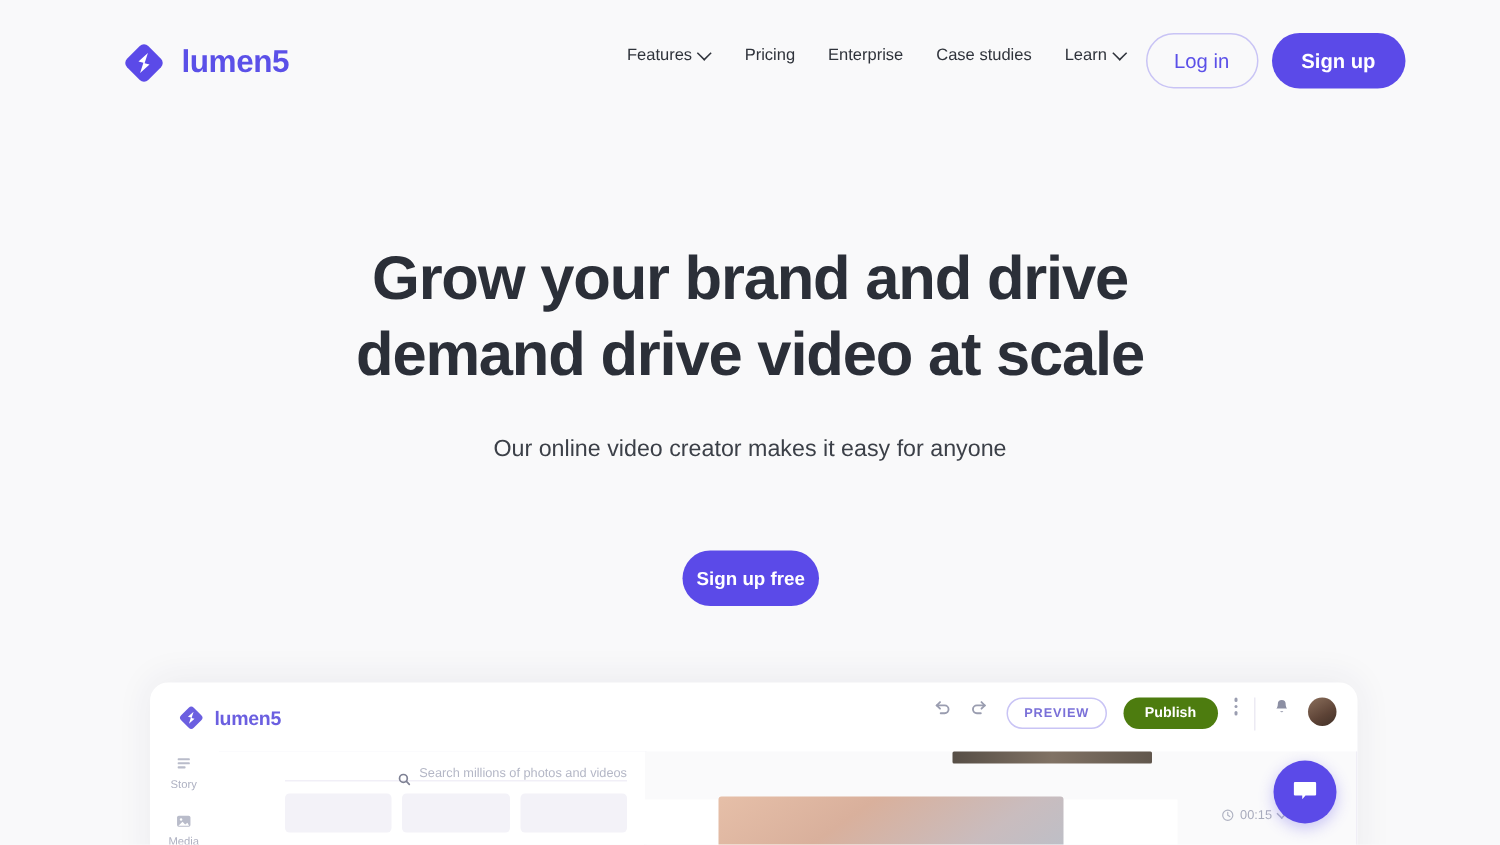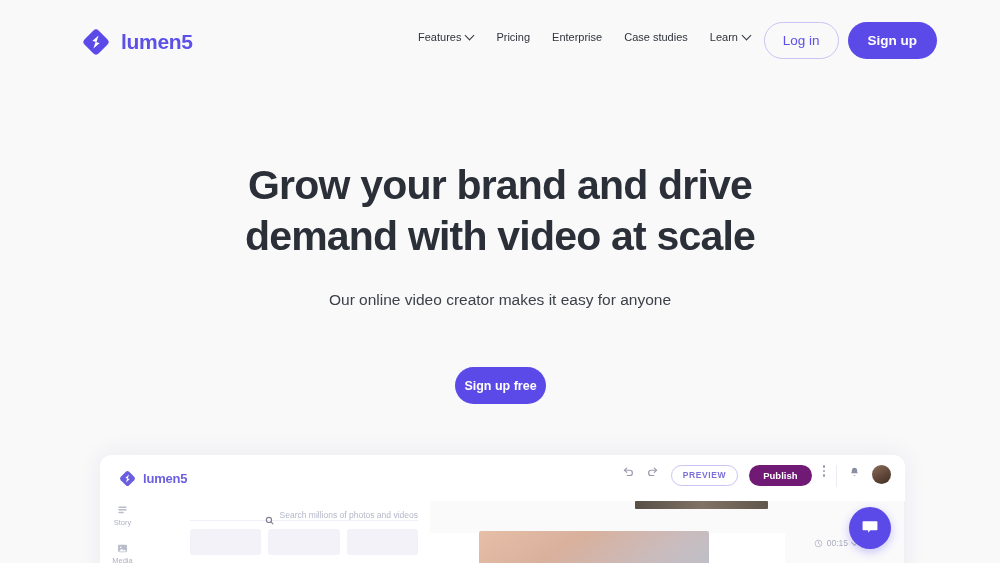--- a/index.html
+++ b/index.html
@@ -81,21 +81,21 @@
   .mock-logo-text { font-size:13px; font-weight:700; color:#6b5fe0; letter-spacing:-0.2px; }
 
   .mock-actions { position:absolute; right:14px; top:10px; display:flex; align-items:flex-start; gap:11px; }
   .ico-undo, .ico-redo { width:14px; height:14px; color:#8c8fa3; }
   .pill-preview {
     border:1px solid #c9c4f5; color:#7a70d8; background:#fff;
     border-radius:999px; height:21px; line-height:19px; padding:0 11px;
     font-size:8.5px; font-weight:700; letter-spacing:.6px; font-family:inherit; cursor:pointer;
   }
   .pill-publish {
-    border:none; color:#fff; background:#701a75;
+    border:none; color:#fff; background:#4d7c0f;
     border-radius:999px; height:21px; line-height:21px; padding:0 14px;
     font-size:9.5px; font-weight:600; font-family:inherit; cursor:pointer;
   }
   .dots { display:flex; flex-direction:column; gap:2px; cursor:pointer; }
   .dots i { display:block; width:2.5px; height:2.5px; border-radius:50%; background:#9a9db0; }
   .divider-v { width:1px; height:22px; background:#eceaf3; }
   .avatar {
     width:19px; height:19px; border-radius:50%;
     background:linear-gradient(150deg,#8b6f5c 0%,#5d4336 60%,#403027 100%);
   }
@@ -212,21 +212,21 @@
 
     <div class="auth">
       <button class="btn-login">Log in</button>
       <button class="btn-signup">Sign up</button>
     </div>
   </div>
 
   <div class="hero">
     <h1 class="headline">
       <span>Grow your brand and drive</span><br>
-      <span>demand with video at scale</span>
+      <span>demand drive video at scale</span>
     </h1>
     <p class="subhead">
       <span>Our online video creator makes it easy for anyone</span><br>
     </p>
     <button class="btn-cta">Sign up free</button>
   </div>
 
   <div class="mock">
 
     <div class="mock-top">

